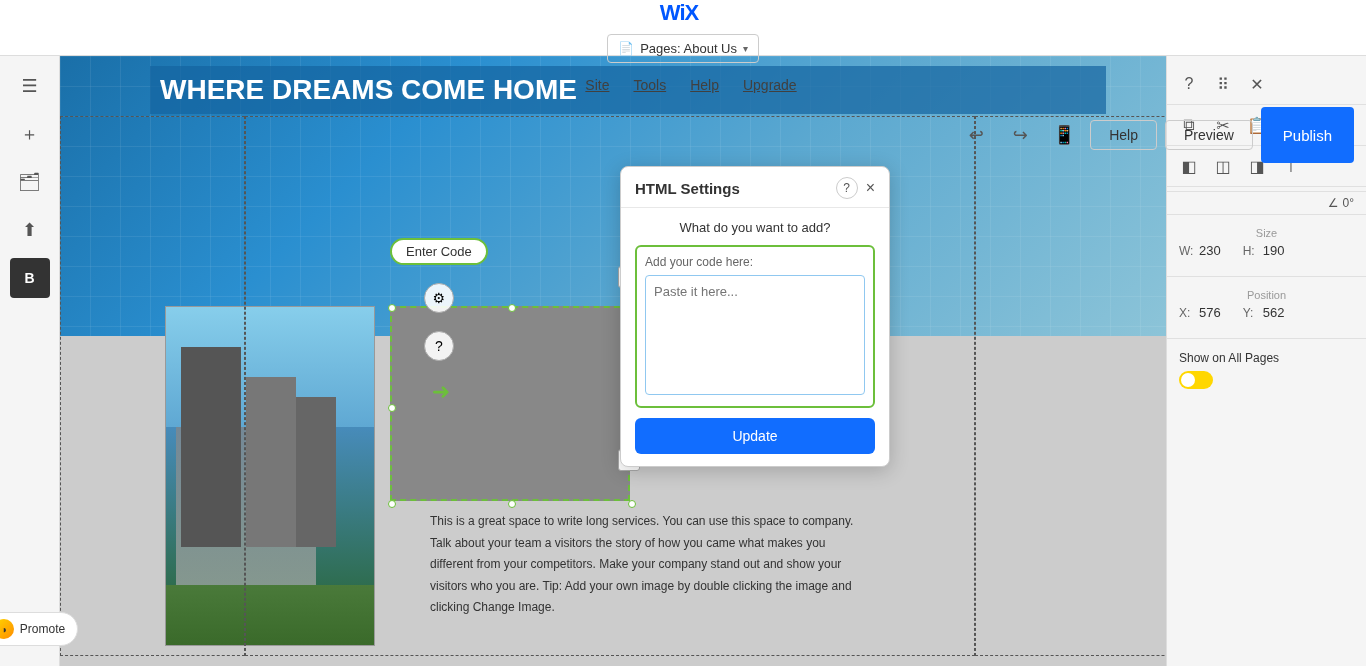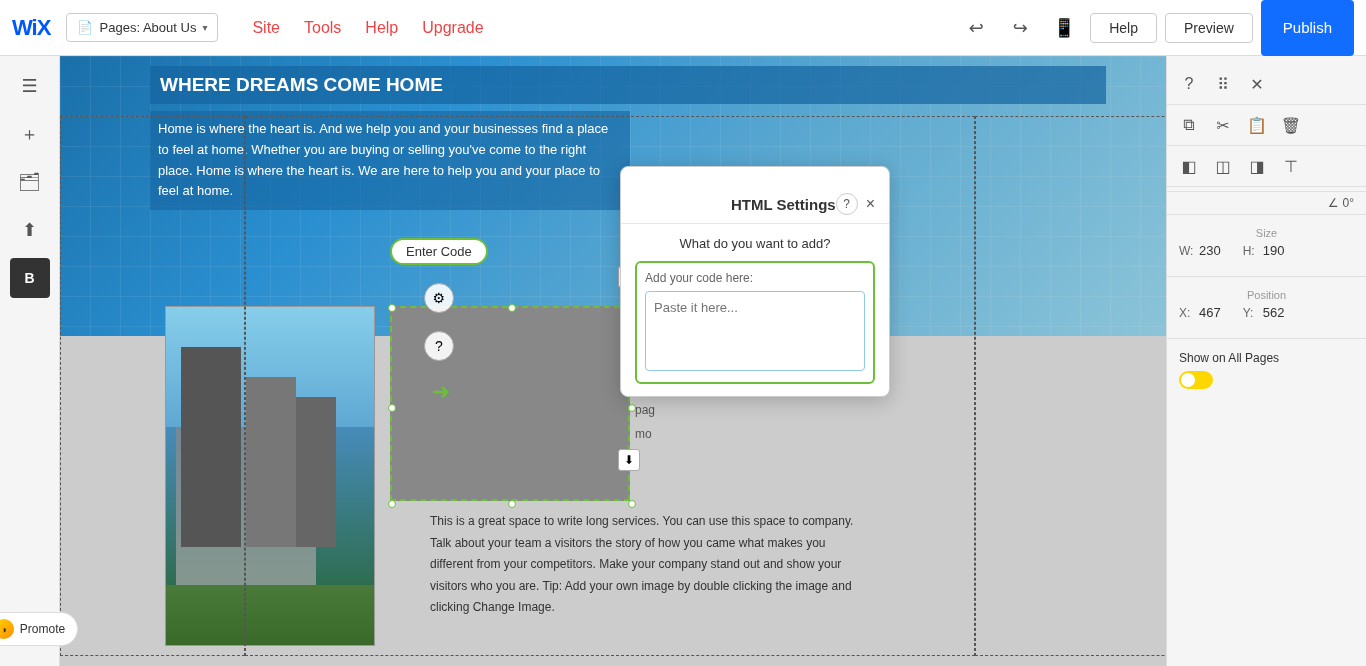--- a/index.html
+++ b/index.html
@@ -1,29 +1,29 @@
 <!DOCTYPE html>
 <html><head>
   <meta charset="utf-8">
   <style>
     * { box-sizing: border-box; margin: 0; padding: 0; }
     body { font-family: 'Helvetica Neue', Arial, sans-serif; font-size: 13px; background: #e8e8e8; overflow: hidden; width: 1366px; height: 666px; }
 
     
     .topbar {
       display: flex; align-items: center; height: 56px;
-      background: #fff; border-bottom: 1px solid #ddd; padding: 0 12px; gap: 8px; position: relative; z-index: 100;
+      background: #fff; border-bottom: 1px solid #ddd; padding: 0 12px; gap: 8px; position: relative; z-index: 100; flex-direction: column;
     }
     .wix-logo { font-size: 22px; font-weight: bold; color: #0057ff; margin-right: 8px; letter-spacing: -1px; }
     .pages-selector {
       display: flex; align-items: center; gap: 6px; padding: 6px 10px; border: 1px solid #ccc; border-radius: 4px; cursor: pointer; font-size: 13px; color: #333;
     }
     .pages-selector .chevron { font-size: 10px; color: #666; }
     .nav-menu { display: flex; align-items: center; gap: 4px; margin-left: 16px; }
-    .nav-menu button { background: none; border: none; padding: 6px 10px; font-size: 16px; cursor: pointer; color: #ef4444; border-radius: 4px; }
+    .nav-menu button { background: none; border: none; padding: 6px 10px; font-size: 14px; cursor: pointer; color: #404040; border-radius: 4px; text-decoration: underline; }
     .topbar-right { display: flex; align-items: center; gap: 8px; margin-left: auto; }
     .btn-icon { background: none; border: none; width: 36px; height: 36px; border-radius: 4px; cursor: pointer; display: flex; align-items: center; justify-content: center; font-size: 18px; color: #555; }
     .btn-save { background: none; border: 1px solid #ccc; padding: 6px 18px; border-radius: 4px; cursor: pointer; font-size: 14px; color: #333; }
     .btn-preview { background: none; border: 1px solid #ccc; padding: 6px 18px; border-radius: 4px; cursor: pointer; font-size: 14px; color: #333; }
     .btn-publish { background: #116dff; color: #fff; border: none; padding: 6px 22px; border-radius: 4px; cursor: pointer; font-size: 15px; font-weight: 500; height: 56px; }
 
     
     .main-area { display: flex; height: calc(666px - 56px); position: relative; }
 
     
@@ -117,21 +117,21 @@
     .toggle-knob { width: 14px; height: 14px; background: #fff; border-radius: 50%; position: absolute; top: 2px; left: 2px; }
 
     
     .dialog-overlay {
       position: absolute; top: 0; left: 0; right: 0; bottom: 0; z-index: 200; pointer-events: none;
     }
     .html-settings-dialog {
       position: absolute; top: 110px; left: 560px; width: 270px; background: #fff; border: 1px solid #ccc; border-radius: 8px; box-shadow: 0 4px 20px rgba(0,0,0,0.2); pointer-events: all;
     }
     .dialog-titlebar {
-      display: flex; align-items: center; justify-content: flex-end; padding: 26px 14px 8px; border-bottom: 1px solid #e8e8e8;
+      display: flex; align-items: center; justify-content: space-between; padding: 10px 14px 8px; border-bottom: 1px solid #e8e8e8;
     }
     .dialog-title { font-size: 15px; font-weight: 600; color: #333; }
     .dialog-header-icons { display: flex; gap: 8px; align-items: center; }
     .dialog-icon { width: 22px; height: 22px; border-radius: 50%; border: 1px solid #ccc; display: flex; align-items: center; justify-content: center; cursor: pointer; font-size: 12px; color: #555; }
     .dialog-close { font-size: 16px; cursor: pointer; color: #555; }
     .dialog-body { padding: 12px 14px; }
     .dialog-question { font-size: 13px; color: #333; margin-bottom: 10px; text-align: center; }
     .radio-option {
       display: flex; align-items: center; gap: 8px; margin-bottom: 8px; cursor: pointer; padding: 8px 10px; border-radius: 6px; border: 2px solid #6cbf3b;
     }
@@ -139,21 +139,21 @@
       width: 16px; height: 16px; border-radius: 50%; border: 2px solid #ccc; display: flex; align-items: center; justify-content: center; flex-shrink: 0;
     }
     .radio-circle.selected { border-color: #116dff; background: #116dff; }
     .radio-circle.selected::after { content: ''; width: 6px; height: 6px; border-radius: 50%; background: #fff; }
     .radio-label { font-size: 13px; color: #333; }
     .code-area-container {
       margin-top: 10px; border: 2px solid #6cbf3b; border-radius: 6px; padding: 8px;
     }
     .code-area-label { font-size: 12px; color: #666; margin-bottom: 6px; }
     .code-textarea {
-      width: 100%; height: 80px; border: 1px solid #90c8f0; border-radius: 4px; padding: 8px; font-size: 13px; color: #aaa; resize: none; outline: none; font-family: inherit;
+      width: 100%; height: 120px; border: 1px solid #90c8f0; border-radius: 4px; padding: 8px; font-size: 13px; color: #aaa; resize: none; outline: none; font-family: inherit;
     }
     .update-btn {
       background: #116dff; color: #fff; border: none; padding: 10px 0; width: 100%; border-radius: 6px; cursor: pointer; font-size: 14px; font-weight: 500; margin-top: 10px;
     }
   </style>
 </head>
 <body>
 
 <div class="topbar">
   <span class="wix-logo">WiX</span>
@@ -199,25 +199,24 @@
       <svg width="100%" height="280" style="position:absolute;top:0;left:0;opacity:0.3">
         <defs>
             <pattern id="grid" width="30" height="30" patternUnits="userSpaceOnUse">
               <path d="M 30 0 L 0 0 0 30" fill="none" stroke="#fff" stroke-width="0.5"></path>
             </pattern>
           </defs>
         <rect width="100%" height="100%" fill="url(#grid)"></rect>
       </svg>
     </div>
 
-    <div class="canvas-header-text" style="font-size:19px;padding:8px 10px;top:10px;left:90px;right:60px;">
+    <div class="canvas-header-text" style="font-size:28px;padding:8px 10px;top:10px;left:90px;right:60px;">
       WHERE DREAMS COME HOME
     </div>
 
-    <div class="canvas-body-text" style="top:55px;left:90px;width:480px;">Home is where the heart is. And we help you and your businesses find a place to feel at home. Whether you are buying or selling you've come to the right place. Home is where the heart is. We are here to help you and your place to feel at home.</div>
 
     <div class="building-photo">
       <div class="building-overlay"></div>
 
       <div style="position:absolute;top:0;left:0;right:0;height:120px;background:linear-gradient(180deg,#87ceeb,#5fa8d3);"></div>
 
       <div style="position:absolute;top:40px;left:15px;width:60px;height:200px;background:#555;"></div>
       <div style="position:absolute;top:70px;left:80px;width:50px;height:170px;background:#777;"></div>
       <div style="position:absolute;top:90px;left:130px;width:40px;height:150px;background:#666;"></div>
 
@@ -271,20 +270,21 @@
           
 
           
 
           
           <div class="code-area-container">
             <div class="code-area-label">Add your code here:</div>
             <textarea class="code-textarea" placeholder="Paste it here..." style=""></textarea>
           </div>
 
+          <button class="update-btn">Update</button>
         </div>
       </div>
     </div>
   </div>
 
   <div class="right-sidebar">
     <div class="rs-icon-row">
       <div class="rs-icon">?</div>
       <div class="rs-icon">⠿</div>
       <div class="rs-icon">✕</div>
@@ -324,21 +324,21 @@
       </div>
     </div>
 
     <div class="rs-divider"></div>
 
     <div class="rs-section">
       <div class="rs-label">Position</div>
       <div class="rs-row">
         <div class="rs-field">
           <span class="rs-field-label">X:</span>
-          <span class="rs-field-value">467</span>
+          <span class="rs-field-value">576</span>
         </div>
         <div class="rs-field" style="margin-left:16px;">
           <span class="rs-field-label">Y:</span>
           <span class="rs-field-value">562</span>
         </div>
       </div>
     </div>
 
     <div class="rs-divider"></div>
 

